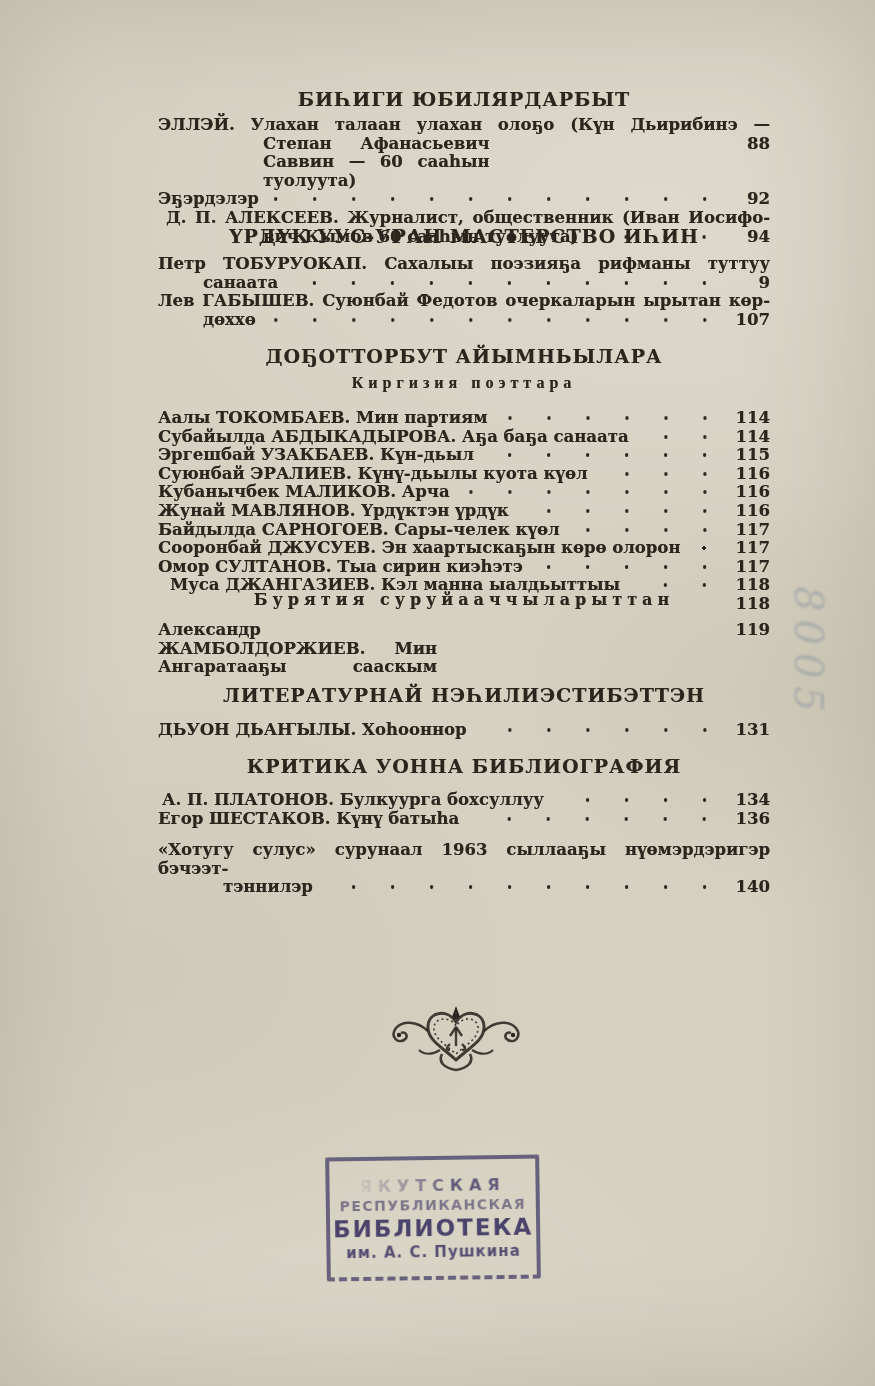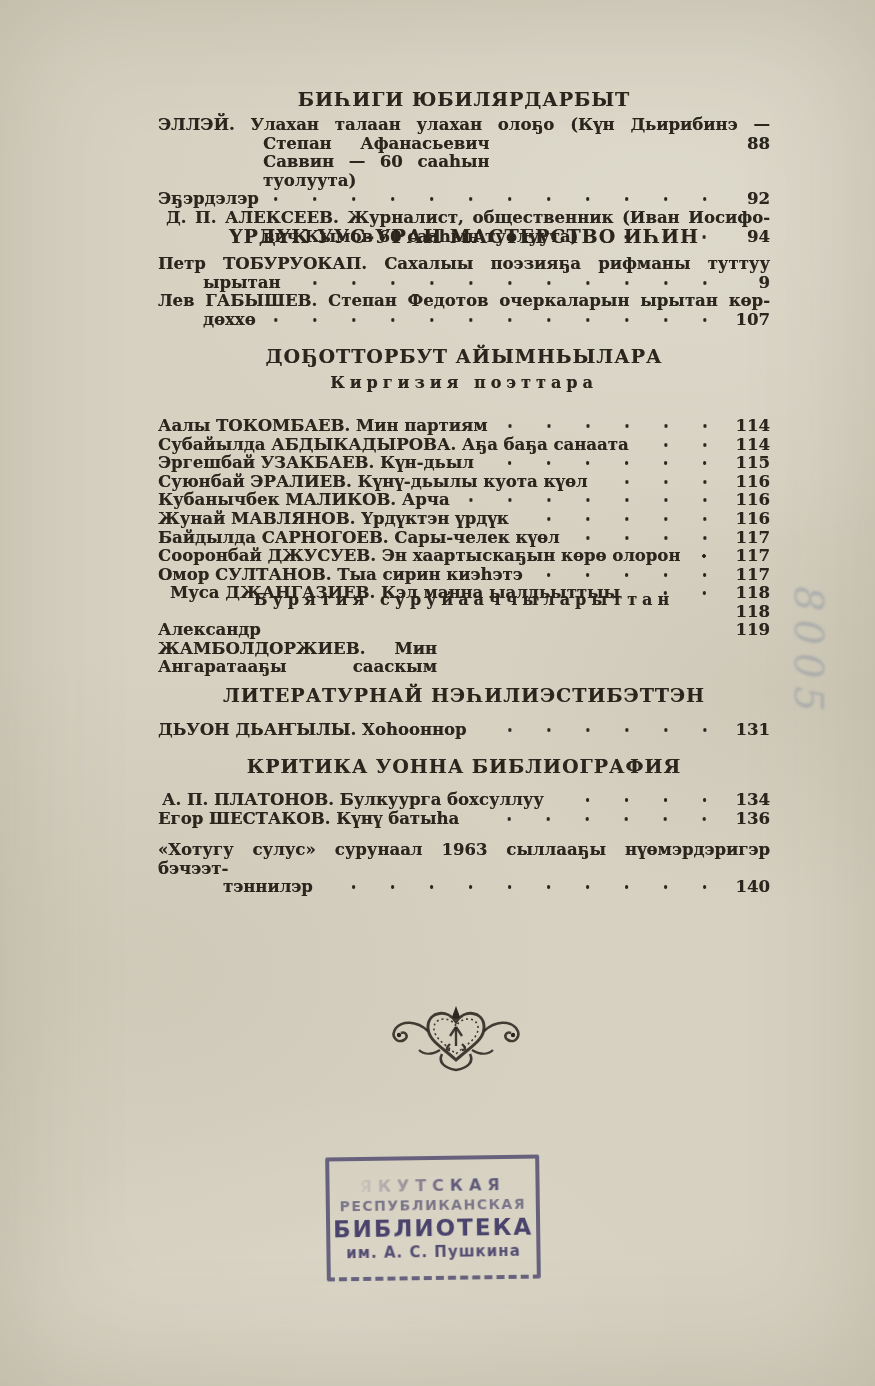--- a/index.html
+++ b/index.html
@@ -89,38 +89,38 @@
           </div>
         </div>
       </div>
     </div>
     <div class="section" style="top: 225px;">
       <div class="sec-heading" style="margin-bottom: 8px;">ҮРДҮК УУС-УРАН МАСТЕРСТВО ИҺИН</div>
       <div class="entries">
         <div>
           <div class="line j" style="margin-left: 0px;">Петр ТОБУРУОКАП. Сахалыы поэзияҕа рифманы туттуу</div>
           <div class="row" style="margin-left: 45px;">
-            <span class="t">ырытан</span>
+            <span class="t">санаата</span>
             <span class="leader"></span>
             <span class="pg">9</span>
           </div>
         </div>
         <div>
-          <div class="line j" style="margin-left: 0px;">Лев ГАБЫШЕВ. Степан Федотов очеркаларын ырытан көр-</div>
+          <div class="line j" style="margin-left: 0px;">Лев ГАБЫШЕВ. Суюнбай Федотов очеркаларын ырытан көр-</div>
           <div class="row" style="margin-left: 45px;">
             <span class="t">дөххө</span>
             <span class="leader"></span>
             <span class="pg">107</span>
           </div>
         </div>
       </div>
     </div>
     <div class="section" style="top: 345px;">
       <div class="sec-heading" style="margin-bottom: 6px;">ДОҔОТТОРБУТ АЙЫМНЬЫЛАРА</div>
-      <div class="sub-heading" style="margin-bottom: 24px;">Киргизия поэттара</div>
+      <div class="sub-heading" style="margin-bottom: 16px; font-family: Liberation Serif, serif;">Киргизия поэттара</div>
       <div class="entries">
         <div>
           <div class="row" style="margin-left: 0px;">
             <span class="t">Аалы ТОКОМБАЕВ. Мин партиям</span>
             <span class="leader"></span>
             <span class="pg">114</span>
           </div>
         </div>
         <div>
           <div class="row" style="margin-left: 0px;">

